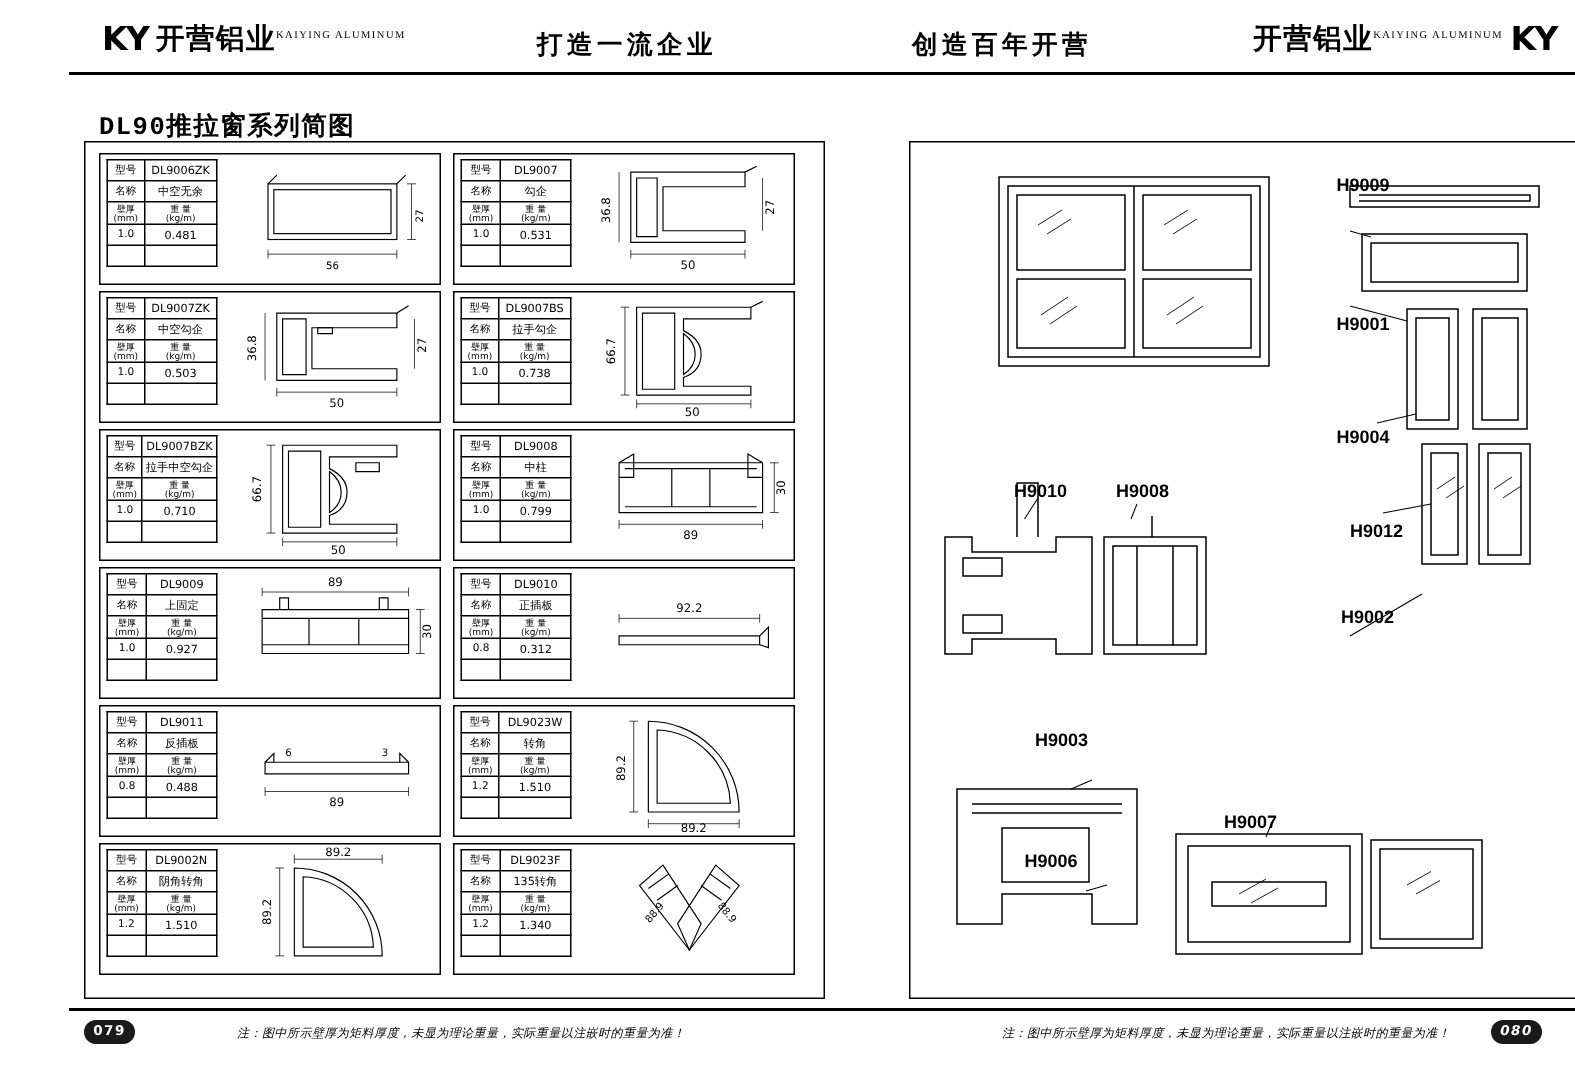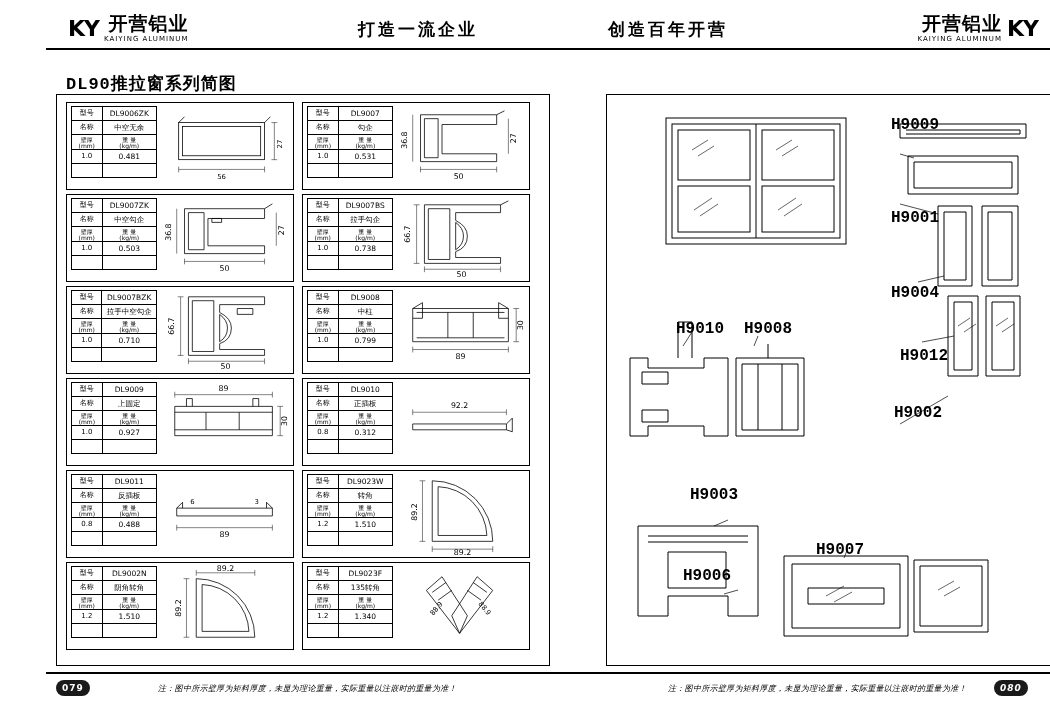--- a/index.html
+++ b/index.html
@@ -25,21 +25,21 @@
   }
   .logo.left{left:40px;}
   .logo.right{right:40px;flex-direction:row;}
   .logo-mark{
     font-weight:bold;font-size:22px;letter-spacing:-1px;
     font-family:"DejaVu Sans",sans-serif;
     position:relative;
   }
   .logo-cn{font-size:19px;font-weight:bold;letter-spacing:1px;line-height:1;}
   .logo-en{font-size:7px;letter-spacing:1px;text-align:center;margin-top:2px;}
-  .logo-txt{display:flex;flex-direction:column;align-items:flex-end;}
+  .logo-txt{display:flex;align-items:flex-start;font-family:Liberation Serif, serif;}
   .slogan{
     position:absolute;top:18px;font-size:17px;font-weight:bold;letter-spacing:3px;
   }
   .slogan.s1{left:330px;}
   .slogan.s2{left:580px;}
 
   
   .sec-title{
     position:absolute;font-size:17px;font-weight:bold;letter-spacing:1px;
   }
@@ -55,21 +55,21 @@
 
   
   .cards{
     position:absolute;left:32px;top:98px;width:484px;height:562px;
   }
   .card{
     position:absolute;border:1px solid #000;background:#fff;
     box-sizing:border-box;
   }
   .card .tbl{
-    position:absolute;left:4px;top:3px;width:86px;
+    position:absolute;left:4px;top:3px;width:74px;
     border-collapse:collapse;font-size:7px;
   }
   .card .tbl td{
     border:1px solid #000;text-align:center;padding:0;height:13px;
     line-height:1.05;font-family:"DejaVu Sans",sans-serif;
   }
   .card .tbl td.lbl{width:30px;font-size:7px;}
   .card .tbl td.val{width:54px;font-size:7.5px;}
   .card .tbl td.two{line-height:1.0;font-size:6px;padding-top:1px;}
   .card .draw{
@@ -90,21 +90,21 @@
     letter-spacing:1px;
   }
   .pagebadge.l{left:28px;}
   .pagebadge.r{right:40px;font-style:italic;}
   .foot-note{
     position:absolute;top:11px;font-size:8px;letter-spacing:0.3px;font-style:italic;
   }
   .foot-note.l{left:130px;}
   .foot-note.r{left:640px;}
 
-  .lbl-h{position:absolute;font-size:16px;font-weight:bold;font-family:Liberation Mono, monospace;}
+  .lbl-h{position:absolute;font-size:12px;font-weight:bold;font-family:Liberation Sans, sans-serif;}
   .dim{font-size:7px;}
 </style>
 </head>
 <body>
 
 <div class="page">
 
   <div class="header">
     <div class="logo left">
       <span class="logo-mark">KY</span>

